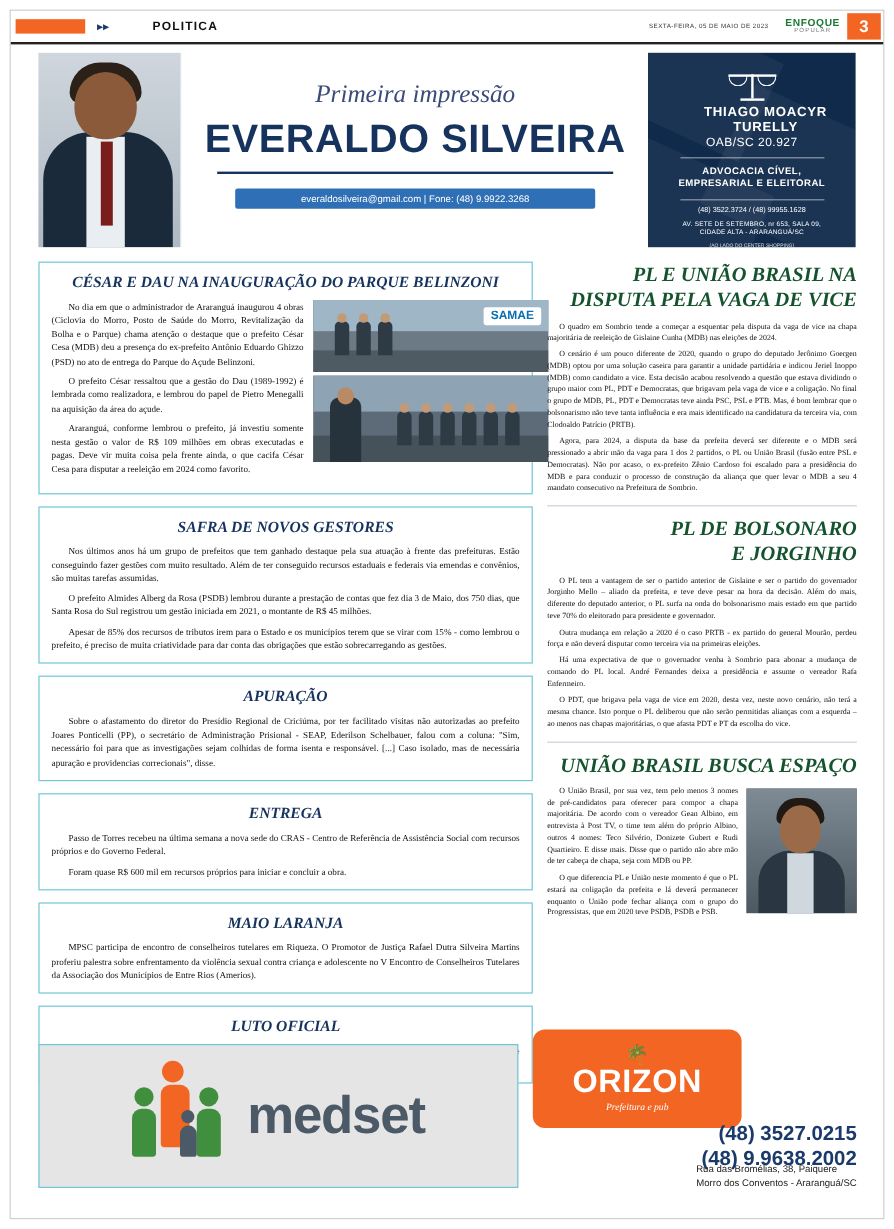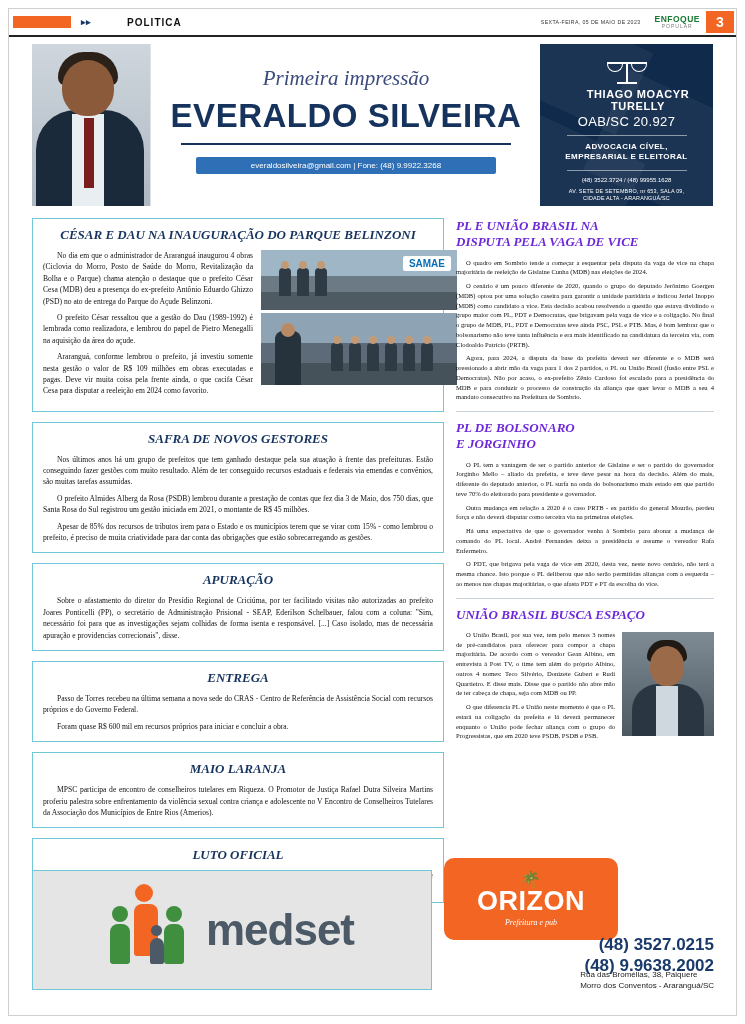--- a/index.html
+++ b/index.html
@@ -37,21 +37,21 @@
 
   .banner .right{position:absolute;left:508px;top:0;width:173px;height:162px;background:#0f2a4a;overflow:hidden;}
   .poly{position:absolute;background:rgba(255,255,255,0.05);transform:rotate(25deg);}
   .adv-card{position:absolute;left:508px;top:0;width:173px;height:162px;color:#fff;text-align:center;font-family:"Liberation Sans",sans-serif;}
   .scale-ico{margin:10px auto 2px;width:40px;height:32px;position:relative;}
   .scale-bar{position:absolute;left:0;top:8px;width:40px;height:1.5px;background:#fff;}
   .scale-post{position:absolute;left:19px;top:8px;width:2px;height:20px;background:#fff;}
   .scale-base{position:absolute;left:10px;top:28px;width:20px;height:2px;background:#fff;}
   .scale-pan{position:absolute;top:9px;width:14px;height:8px;border:1.5px solid #fff;border-top:none;border-radius:0 0 8px 8px;}
   .adv-name{font-size:11px;font-weight:bold;letter-spacing:0.6px;margin-top:2px;padding-left:23px;}
-  .adv-oab{font-size:13px;margin-top:2px;letter-spacing:0.4px;}
+  .adv-oab{font-size:10px;margin-top:2px;letter-spacing:0.4px;}
   .adv-sep{width:120px;height:1px;background:rgba(255,255,255,.5);margin:6px auto;}
   .adv-area{font-size:8px;font-weight:bold;line-height:1.3;letter-spacing:0.4px;}
   .adv-sep2{width:120px;height:1px;background:rgba(255,255,255,.5);margin:7px auto 5px;}
   .adv-phone{font-size:6px;line-height:1.35;}
   .adv-addr{font-size:5.4px;line-height:1.4;margin-top:4px;letter-spacing:0.2px;}
   .adv-small{font-size:4.2px;opacity:.8;margin-top:3px;}
 
   
   .left-col{position:absolute;left:32px;top:218px;width:412px;}
   .right-col{position:absolute;left:456px;top:218px;width:258px;}
@@ -68,21 +68,21 @@
   .samae{position:absolute;right:6px;top:6px;background:#fff;color:#0b6fb4;font-family:"Liberation Sans",sans-serif;font-weight:bold;font-size:10px;padding:2px 6px;border-radius:2px;}
   .sky{position:absolute;left:0;top:0;width:100%;height:26px;background:#9fb6c6;}
   .ground{position:absolute;left:0;bottom:0;width:100%;height:18px;background:#4f5b62;}
   .person{position:absolute;bottom:14px;width:12px;height:28px;background:#2e3a44;border-radius:4px 4px 0 0;}
   .person i{position:absolute;left:2px;top:-7px;width:8px;height:8px;border-radius:50%;background:#c29b76;display:block;}
 
   .speaker{position:absolute;left:14px;bottom:0;width:26px;height:54px;background:#26323c;border-radius:8px 8px 0 0;}
   .speaker-head{position:absolute;left:20px;bottom:48px;width:14px;height:14px;border-radius:50%;background:#b98a63;}
 
   
-  h3.rsec{font-family:"Liberation Serif",serif;font-style:italic;font-weight:bold;font-size:13px;color:#6d28d9;text-align:left;margin:0 0 7px;line-height:1.25;}
+  h3.rsec{font-family:"Liberation Serif",serif;font-style:italic;font-weight:bold;font-size:17px;color:#14532d;text-align:right;margin:0 0 7px;line-height:1.25;}
   p.rbody{font-size:6.6px;line-height:1.48;text-align:justify;margin:0 0 4px;text-indent:10px;}
   .rdivider{height:1px;background:#c9d2da;margin:9px 0 8px;}
   .ub-photo{float:right;width:92px;height:104px;margin:2px 0 4px 7px;background:#5e6a74;position:relative;overflow:hidden;}
   .ub-bg{position:absolute;inset:0;background:linear-gradient(180deg,#7e8b95 0%,#4d5860 100%);}
   .ub-head{position:absolute;left:28px;top:14px;width:34px;height:40px;border-radius:50% 50% 45% 45%;background:#9b6a49;}
   .ub-hair{position:absolute;left:25px;top:8px;width:40px;height:22px;border-radius:20px 20px 6px 6px;background:#211a14;}
   .ub-body{position:absolute;left:10px;top:52px;width:72px;height:52px;background:#2a3742;border-radius:26px 26px 0 0;}
   .ub-shirt{position:absolute;left:34px;top:54px;width:22px;height:50px;background:#cfd8de;}
 
   

